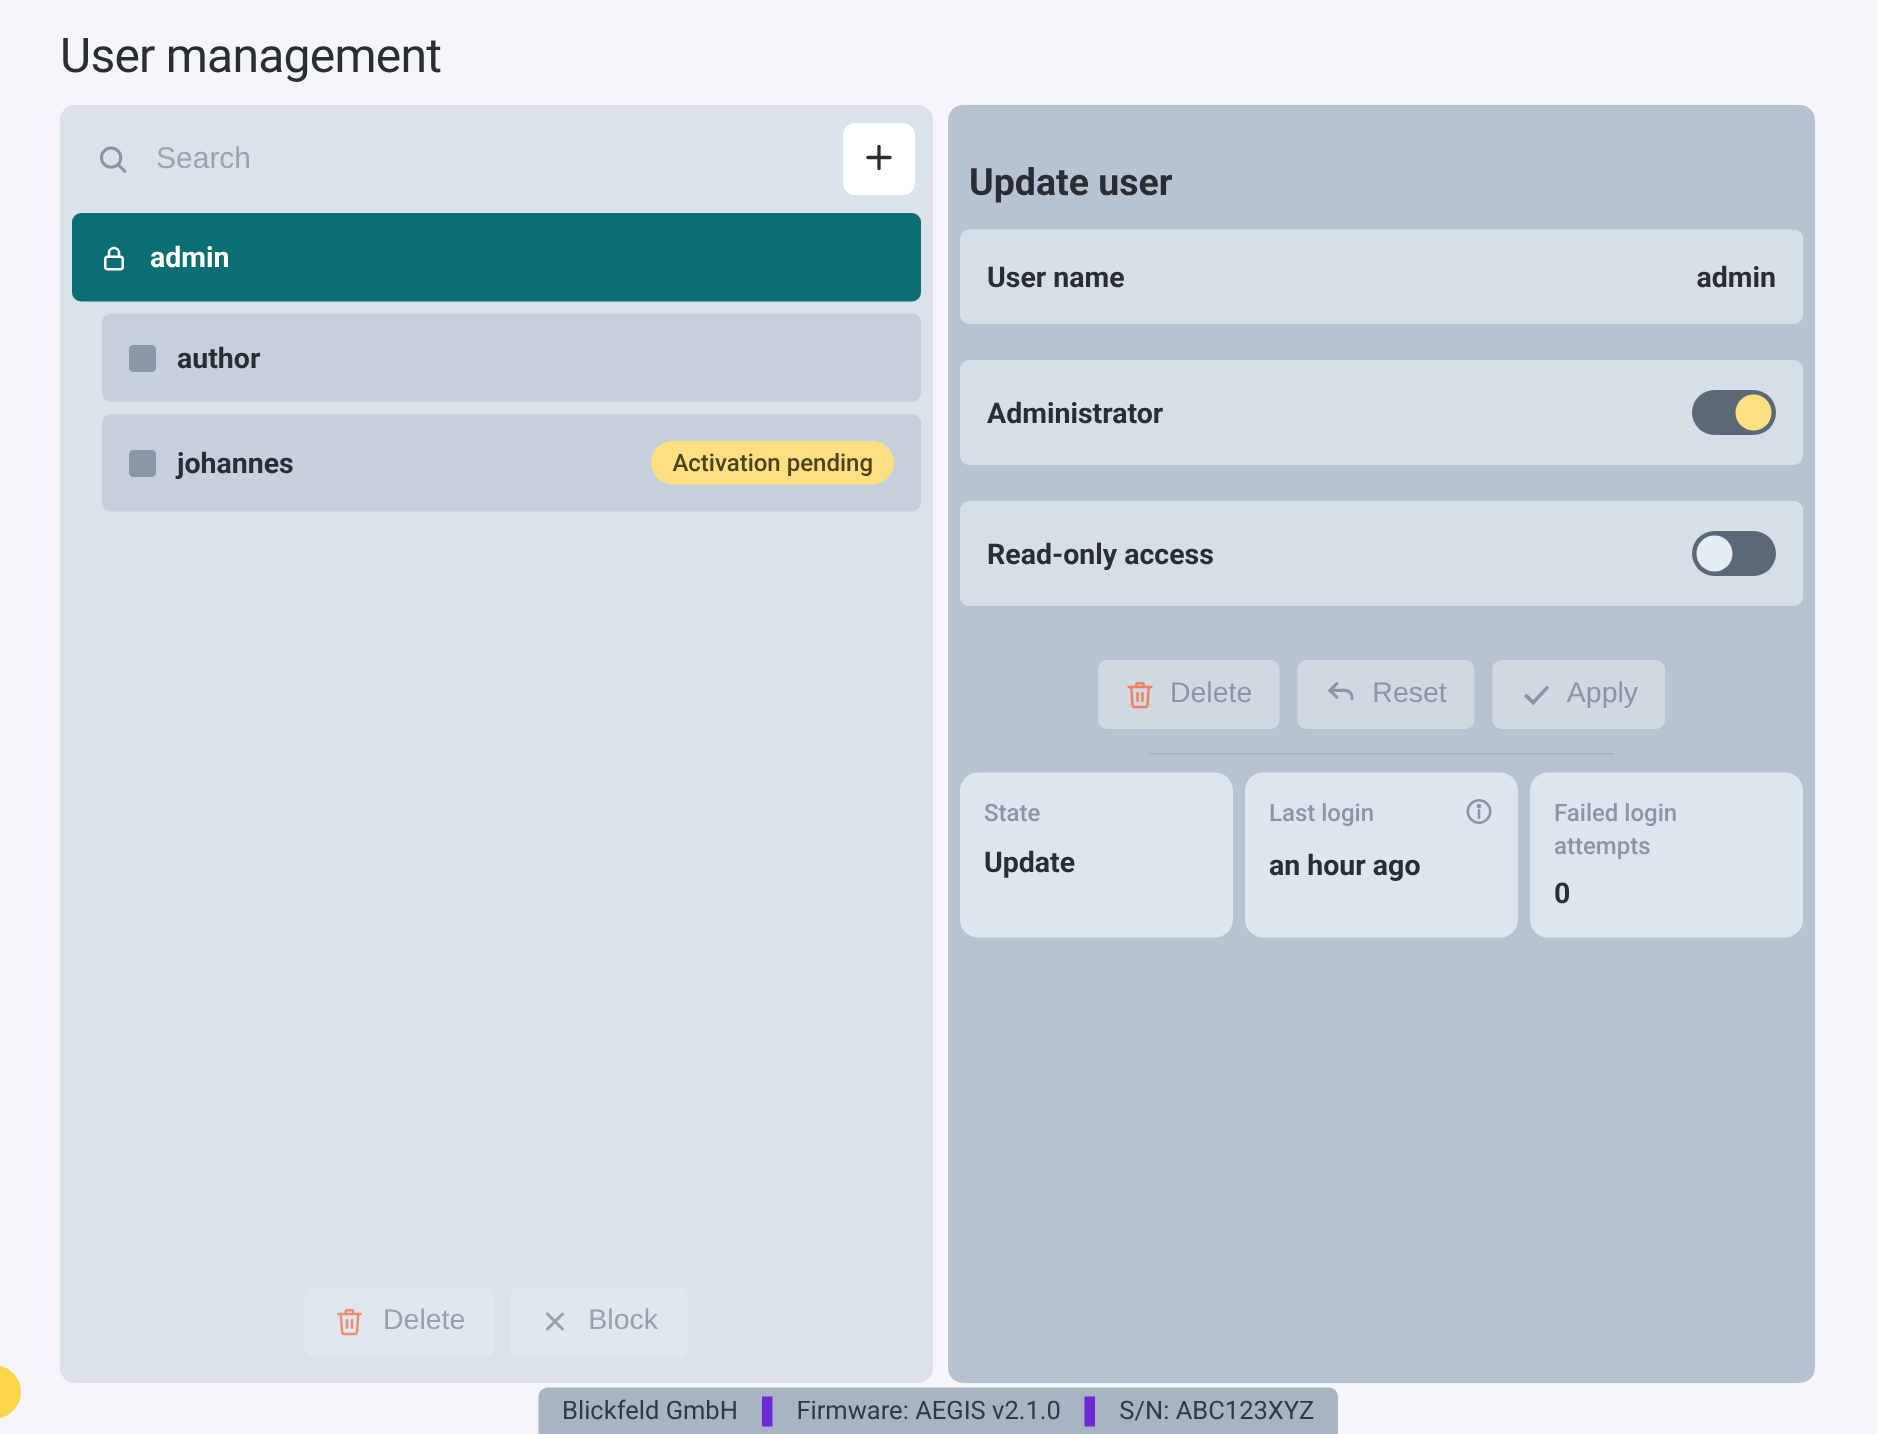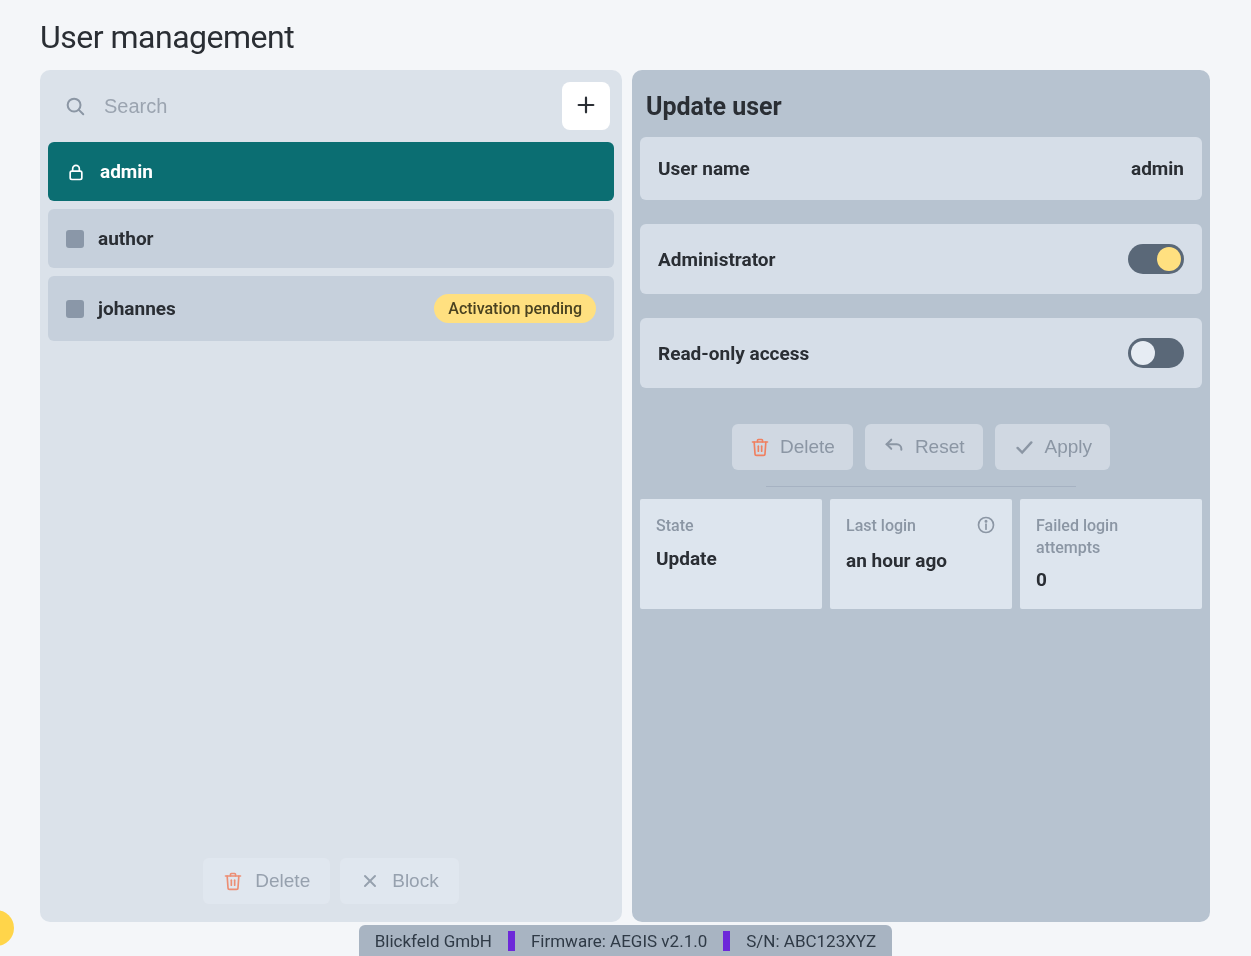--- a/index.html
+++ b/index.html
@@ -54,21 +54,21 @@
   .left-panel {
     background: var(--panel);
     width: 582px;
     height: 852px;
     display: flex;
     flex-direction: column;
   }
   .right-panel {
     background: #b7c3d0;
     width: 578px;
-    padding: 8px 8px 8px 8px;
+    padding: 24px 8px 8px 8px;
   }
   .right-title {
     font-size: 25px;
     font-weight: 700;
     margin: 14px 6px 16px 6px;
   }
 
   
   .search-row {
     display: flex;
@@ -122,20 +122,21 @@
     font-size: 19px;
     font-weight: 700;
   }
   .user-item.selected {
     background: var(--teal);
     color: #fff;
   }
   .user-item.normal {
     background: var(--panel-item);
     color: var(--text-dark);
+    margin-left: 20px;
   }
   .sq-icon {
     width: 18px;
     height: 18px;
     background: #8a97a8;
     border-radius: 3px;
     flex-shrink: 0;
   }
   .lock-icon { flex-shrink:0; display:flex; }
   .user-name { flex: 1; }
@@ -237,21 +238,21 @@
   }
 
   
   .info-cards {
     display: flex;
     gap: 8px;
   }
   .info-card {
     flex: 1;
     background: var(--info-bg);
-    border-radius: 2px;
+    border-radius: 12px;
     padding: 16px 16px 18px 16px;
     min-height: 100px;
   }
   .info-card .label-row {
     display:flex;
     align-items:flex-start;
     justify-content:space-between;
   }
   .info-card .label {
     font-size: 16px;

